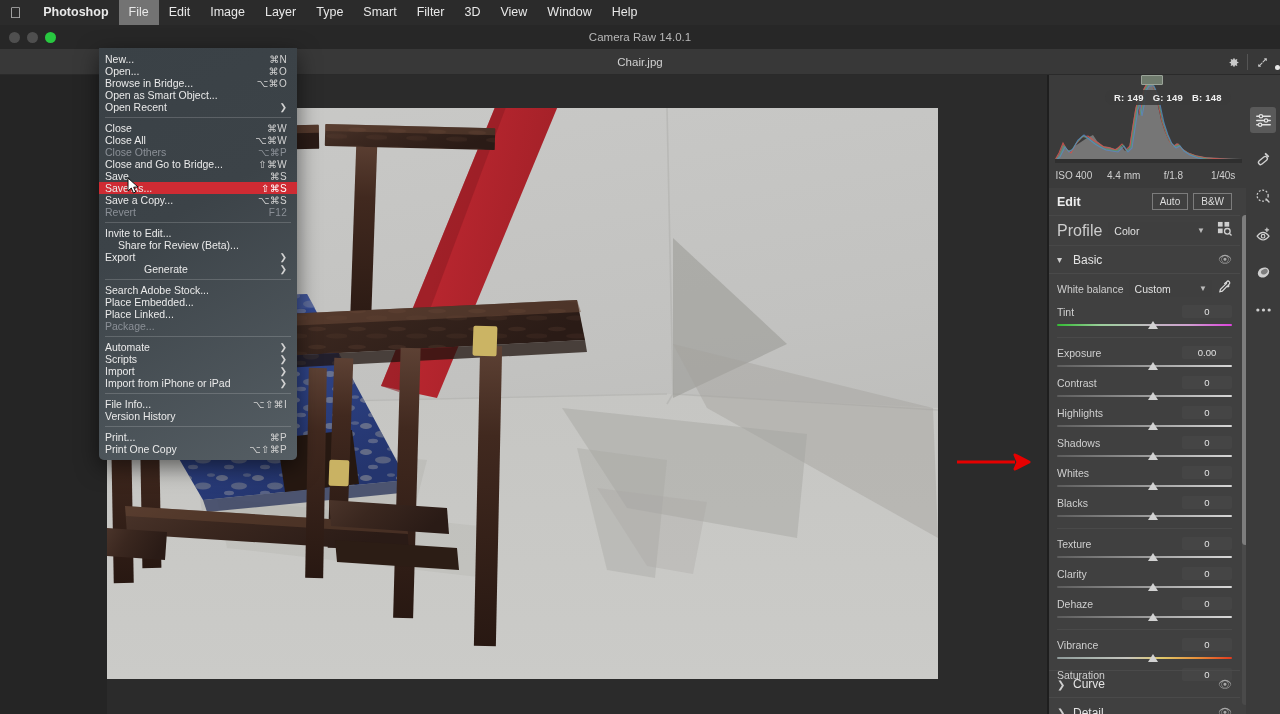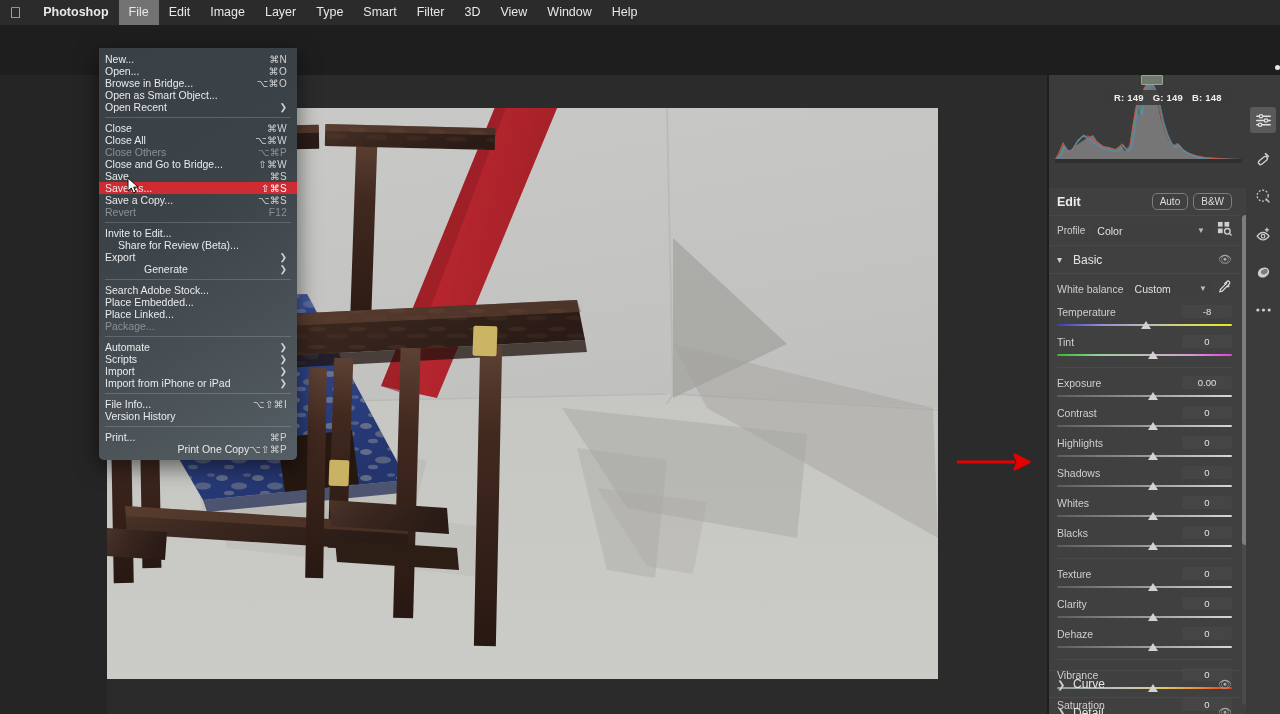--- a/index.html
+++ b/index.html
@@ -58,27 +58,27 @@
     color:#efefef; font-size:9.5px; font-weight:bold; display:flex; gap:9px;
     white-space:nowrap; letter-spacing:.2px; }
   #exifrow { position:absolute; left:0; top:88px; width:199px; height:25px;
     display:flex; align-items:center; color:#cfcfcf; font-size:10px; }
   #exifrow span { flex:1; text-align:center; }
 
   #edithdr { position:absolute; left:0; top:113px; width:191px; height:28px;
     display:flex; align-items:center; padding:0 8px;
     border-bottom:1px solid #484848; }
   #edithdr .t { color:#ededed; font-size:12.5px; font-weight:bold; flex:1; }
-  #edithdr .b { border:1px solid #7c7c7c; border-radius:5px; color:#dcdcdc;
+  #edithdr .b { border:1px solid #7c7c7c; border-radius:0; color:#dcdcdc;
     font-size:10px; padding:2px 7px; margin-left:5px; }
 
   #profrow { position:absolute; left:0; top:141px; width:191px; height:30px;
     display:flex; align-items:center; padding:0 8px; gap:6px;
     border-bottom:1px solid #484848; }
-  #profrow .lbl { color:#cdcdcd; font-size:10px; }
+  #profrow .lbl { color:#cdcdcd; font-size:16px; }
   #profsel { flex:1; height:18px; background:#3f3f3f; border-radius:2px;
     display:flex; align-items:center; padding:0 6px; color:#e0e0e0;
     font-size:10.5px; position:relative; }
   #profsel .cv { position:absolute; right:6px; font-size:8px; color:#bbb; }
 
   
   .sechdr { height:28px; display:flex; align-items:center; padding:0 8px;
     color:#e4e4e4; font-size:12px; border-bottom:1px solid #4a4a4a; }
   .sechdr .ar { width:16px; color:#cfcfcf; font-size:10px; }
   .sechdr .nm { flex:1; }
@@ -158,21 +158,46 @@
   <span class="mi">Smart</span>
   <span class="mi">Filter</span>
   <span class="mi">3D</span>
   <span class="mi">View</span>
   <span class="mi">Window</span>
   <span class="mi">Help</span>
 </div>
 
 <div id="win">
 
-
+  <div id="titlebar">
+    <div id="lights">
+      <i style="background:#4f4f4f"></i>
+      <i style="background:#4f4f4f"></i>
+      <i style="background:#28c840"></i>
+    </div>
+    <span>Camera Raw 14.0.1</span>
+  </div>
+
+  <div id="crtoolbar">
+    <span>Chair.jpg</span>
+    <div class="right">
+      <div class="tbtn">
+        <svg width="13" height="13" viewBox="0 0 24 24" fill="#c9c9c9">
+          <path d="M12 8a4 4 0 100 8 4 4 0 000-8zm0 6a2 2 0 110-4 2 2 0 010 4z"></path>
+          <path d="M21 13v-2l-2.3-.4a7 7 0 00-.7-1.7l1.3-1.9-1.4-1.4-1.9 1.3a7 7 0 00-1.7-.7L13.9 4h-2l-.4 2.2a7 7 0 00-1.7.7L7.9 5.6 6.5 7l1.3 1.9a7 7 0 00-.7 1.7L4.8 11v2l2.3.4c.2.6.4 1.2.7 1.7L6.5 17l1.4 1.4 1.9-1.3c.5.3 1.1.5 1.7.7l.4 2.2h2l.4-2.2c.6-.2 1.2-.4 1.7-.7l1.9 1.3 1.4-1.4-1.3-1.9c.3-.5.5-1.1.7-1.7L21 13z"></path>
+        </svg>
+      </div>
+      <div class="sep"></div>
+      <div class="tbtn">
+        <svg width="13" height="13" viewBox="0 0 24 24" fill="none" stroke="#c9c9c9" stroke-width="2" stroke-linecap="round">
+          <path d="M16 5h3v3M19 5l-6 6M8 19H5v-3M5 19l6-6"></path>
+        </svg>
+      </div>
+    </div>
+  </div>
 
   <div id="leftrail"></div>
 
   <div id="canvaswrap">
     <div id="photo">
       <svg width="831" height="571" viewBox="0 0 831 571">
         <defs>
           <linearGradient id="wallG" x1="0" y1="0" x2="0.25" y2="1">
             <stop offset="0%" stop-color="#c9c9c7"></stop>
             <stop offset="55%" stop-color="#c2c2c0"></stop>
@@ -310,20 +335,26 @@
           <path d="M0 81 L5 77 L10 67 L14 72 L18 69 L23 60 L29 55 L35 60 L40 64 L45 67 L51 70 L57 71 L63 72 L69 66 L73 72 L77 68 L81 42 L83 30 L85 22 L87 36 L89 26 L91 11 L94 6 L99 6 L103 15 L106 29 L109 43 L113 55 L117 64 L121 68 L125 66 L129 71 L135 75 L143 78 L153 80 L168 81 L187 82" stroke="#5b86c4" stroke-width="1.1" fill="none" opacity=".8"></path>
           <rect x="0" y="79" width="187" height="4" fill="#2f2f2f"></rect>
         </svg>
         <div style="position:absolute;left:86px;top:-5px;width:22px;height:10px;background:#6f7b6d;border:1px solid #9aa398;border-radius:1px"></div>
         <div id="rgbreadout">
           <span>R: 149</span>
           <span>G: 149</span>
           <span>B: 148</span>
         </div>
       </div>
+      <div id="exifrow">
+        <span>ISO 400</span>
+        <span>4.4 mm</span>
+        <span>f/1.8</span>
+        <span>1/40s</span>
+      </div>
     </div>
 
     <div id="edithdr">
       <span class="t">Edit</span>
       <span class="b">Auto</span>
       <span class="b">B&amp;W</span>
     </div>
 
     <div id="profrow">
       <span class="lbl">Profile</span>
@@ -357,30 +388,20 @@
         </div>
         <span>
           <svg width="15" height="15" viewBox="0 0 20 20" fill="none" stroke="#dcdcdc" stroke-width="1.6" stroke-linecap="round">
             <path d="M13 3.5a2.3 2.3 0 013.3 3.3l-1.4 1.4 1 1-1.3 1.3-1-1L7 16.2l-3.2.8.8-3.2 6.7-6.7-1-1L11.6 4.8l1 1z"></path>
           </svg>
         </span>
       </div>
       <div id="slider-host">
           <div class="slider">
             <div class="top">
-              <span class="nm">Temperature</span>
-              <span class="val">-8</span>
-            </div>
-            <div class="track">
-              <div class="bar" style="background:linear-gradient(to right,#3b3bbf,#8f8fd0,#b9b9b9,#d8d86a,#e8e820)"></div>
-              <div class="knob" style="left:51%"></div>
-            </div>
-          </div>
-          <div class="slider">
-            <div class="top">
               <span class="nm">Tint</span>
               <span class="val">0</span>
             </div>
             <div class="track">
               <div class="bar" style="background:linear-gradient(to right,#33bb33,#9ccf9c,#bdbdbd,#cfa0cf,#dd44dd)"></div>
               <div class="knob" style="left:55%"></div>
             </div>
           </div>
           <div class="divline"></div>
           <div class="slider">
@@ -658,21 +679,21 @@
         <span class="sc">⌥⇧⌘I</span>
       </div>
       <div class="mrow" style="height: 12px;">
         <span class="lb">Version History</span>
       </div>
       <div class="msep"></div>
       <div class="mrow" style="height: 12px;">
         <span class="lb">Print...</span>
         <span class="sc">⌘P</span>
       </div>
-      <div class="mrow" style="height: 12px; text-align: right;">
+      <div class="mrow" style="height: 12px;">
         <span class="lb">Print One Copy</span>
         <span class="sc">⌥⇧⌘P</span>
       </div>
     </div>
 
   <div id="cursor">
     <svg width="13" height="18" viewBox="0 0 13 18">
       <path d="M1 1 L1 14 L4.3 11 L6.4 16 L8.7 15 L6.7 10.2 L11 10 Z" fill="#fff" stroke="#111" stroke-width="1"></path>
     </svg>
   </div>

